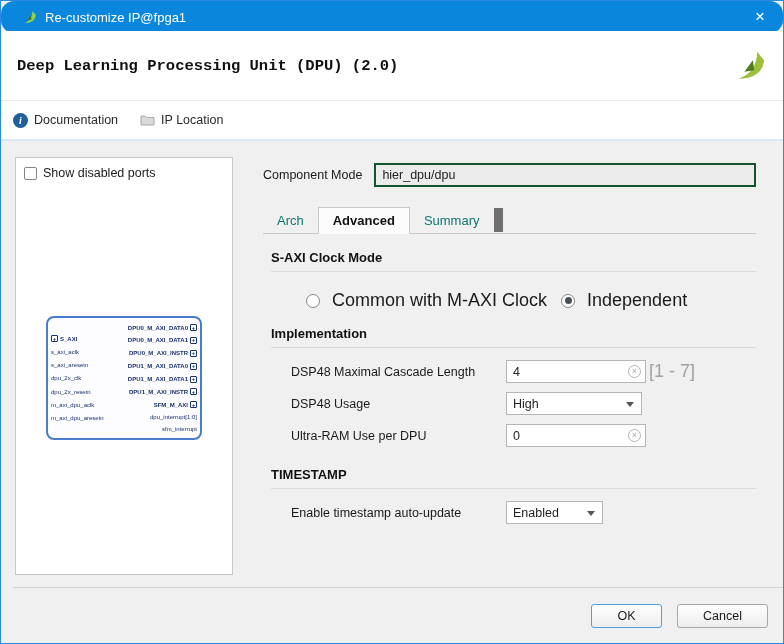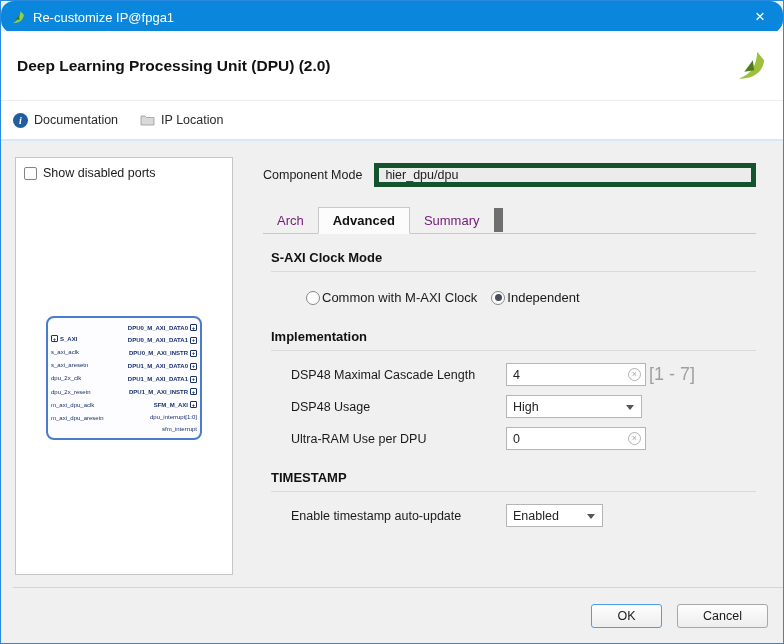--- a/index.html
+++ b/index.html
@@ -8,29 +8,29 @@
     --diagram-blue:#4a7ccc;
     --diagram-text:#17306e;
     --hint-gray:#a0a0a0;
     --info-icon:#205f9c;
   }
   *{box-sizing:border-box;margin:0;padding:0;font-family:"Liberation Sans",sans-serif;}
   html,body{background:#ddd;}
   .window{position:relative;width:784px;height:644px;background:#f0f0f0;border:1px solid var(--accent-blue);overflow:hidden;}
 
   
-  .titlebar{position:absolute;left:0;top:0;width:100%;height:32px;background:var(--titlebar);display:flex;align-items:center;padding-left:8px;border-radius:13px;}
+  .titlebar{position:absolute;left:0;top:0;width:100%;height:32px;background:var(--titlebar);display:flex;align-items:center;padding-left:20px;border-radius:13px;}
   .app-icon{width:17px;height:17px;margin-right:7px;display:inline-flex;}
   .title-text{color:#fff;font-size:13px;}
   .close-btn{position:absolute;right:0;top:0;width:46px;height:30px;display:flex;align-items:center;justify-content:center;cursor:default;}
   .close-btn span{color:#fff;font-size:17px;line-height:1;}
 
   
   .header{position:absolute;left:0;top:30px;width:100%;height:70px;background:#fff;display:flex;align-items:center;padding:0 16px;border-bottom:1px solid #ededed;}
-  .header h1{font-size:15.5px;font-weight:bold;color:#111;}
+  .header h1{font-size:15.5px;font-weight:bold;color:#111;font-family:Liberation Mono, monospace;}
   .logo{margin-left:auto;width:34px;height:34px;display:inline-flex;}
 
   
   .toolbar{position:absolute;left:0;top:100px;width:100%;height:40px;background:#fff;display:flex;align-items:center;gap:22px;padding-left:12px;border-bottom:2px solid #d7e9f9;}
   .tool-btn{display:flex;align-items:center;gap:6px;font-size:12.5px;color:#2a2a2a;cursor:default;}
   .info-icon{width:15px;height:15px;border-radius:50%;background:var(--info-icon);color:#fff;font-size:10px;font-weight:bold;font-family:"Liberation Serif",serif;display:flex;align-items:center;justify-content:center;font-style:italic;}
   .folder-icon{display:inline-flex;}
 
   
   .body{position:absolute;left:0;top:140px;width:100%;height:448px;background:#f0f0f0;}
@@ -44,35 +44,35 @@
   .ports-left{padding:13px 0;}
   .ports-right{padding:2px 0;align-items:flex-end;}
   .port{display:flex;align-items:center;gap:2px;font-size:6px;color:var(--diagram-text);white-space:nowrap;line-height:1;}
   .port.iface{font-weight:bold;}
   .plus{display:inline-flex;align-items:center;justify-content:center;width:7px;height:7px;border:1px solid var(--diagram-text);font-size:6px;line-height:1;border-radius:1px;}
 
   
   .right-area{position:absolute;left:248px;top:0;right:14px;height:100%;}
   .component-row{position:absolute;left:14px;right:13px;top:22px;height:24px;display:flex;align-items:center;}
   .comp-label{font-size:12.5px;color:#1a1a1a;margin-right:12px;white-space:nowrap;}
-  .comp-field{flex:1;height:24px;background:#ececec;border:5px solid #14532d;font-size:12.5px;color:#222;padding:0 6px;}
+  .comp-field{flex:1;height:24px;background:#ececec;border:2px solid #14532d;font-size:12.5px;color:#222;padding:0 6px;}
 
   .tabstrip{position:absolute;left:14px;right:13px;top:64px;height:29px;display:flex;align-items:flex-end;border-bottom:1px solid #c8c8c8;}
-  .tab{padding:5px 14px;font-size:13px;color:#701a75;cursor:default;}
+  .tab{padding:5px 14px;font-size:13px;color:#0f766e;cursor:default;}
   .tab.active{background:#fcfcfc;border:1px solid #c8c8c8;border-bottom:1px solid #fcfcfc;margin-bottom:-1px;font-weight:bold;color:#111;}
   .tab-edge{width:9px;height:24px;background:#6e6e6e;margin-bottom:1px;}
 
   .tab-content{position:absolute;left:0;right:0;top:93px;bottom:0;}
   .section-title{margin:0 13px 0 22px;padding-bottom:6px;border-bottom:1px solid #dadada;font-size:13px;font-weight:bold;color:#111;}
   .st-1{margin-top:16px;}
-  .st-2{margin-top:24px;}
+  .st-2{margin-top:15px;}
   .st-3{margin-top:20px;}
 
   .radio-row{margin:18px 0 0 57px;display:flex;align-items:center;gap:14px;}
-  .radio-item{display:flex;align-items:center;gap:2px;font-size:13px;color:#1a1a1a;}
+  .radio-item{display:flex;align-items:center;gap:12px;font-size:18px;color:#1a1a1a;}
   .radio{width:14px;height:14px;border:1px solid #868686;border-radius:50%;background:#fff;display:inline-flex;align-items:center;justify-content:center;}
   .radio.checked::after{content:"";width:7px;height:7px;border-radius:50%;background:#474f58;}
 
   .form-row{margin:9px 13px 0 42px;display:flex;align-items:center;height:23px;}
   .form-row.first{margin-top:12px;}
   .f-label{width:215px;font-size:12.5px;color:#1a1a1a;flex:none;}
   .text-field{position:relative;width:140px;height:23px;flex:none;}
   .text-field input{width:100%;height:100%;border:1px solid #b5b5b5;background:#fff;font-size:12.5px;color:#222;padding:0 22px 0 6px;}
   .clear{position:absolute;right:5px;top:5px;width:13px;height:13px;border:1px solid #b3b3b3;border-radius:50%;color:#a7a7a7;font-size:9px;line-height:11px;text-align:center;}
   .hint{margin-left:3px;font-size:18px;color:var(--hint-gray);}

